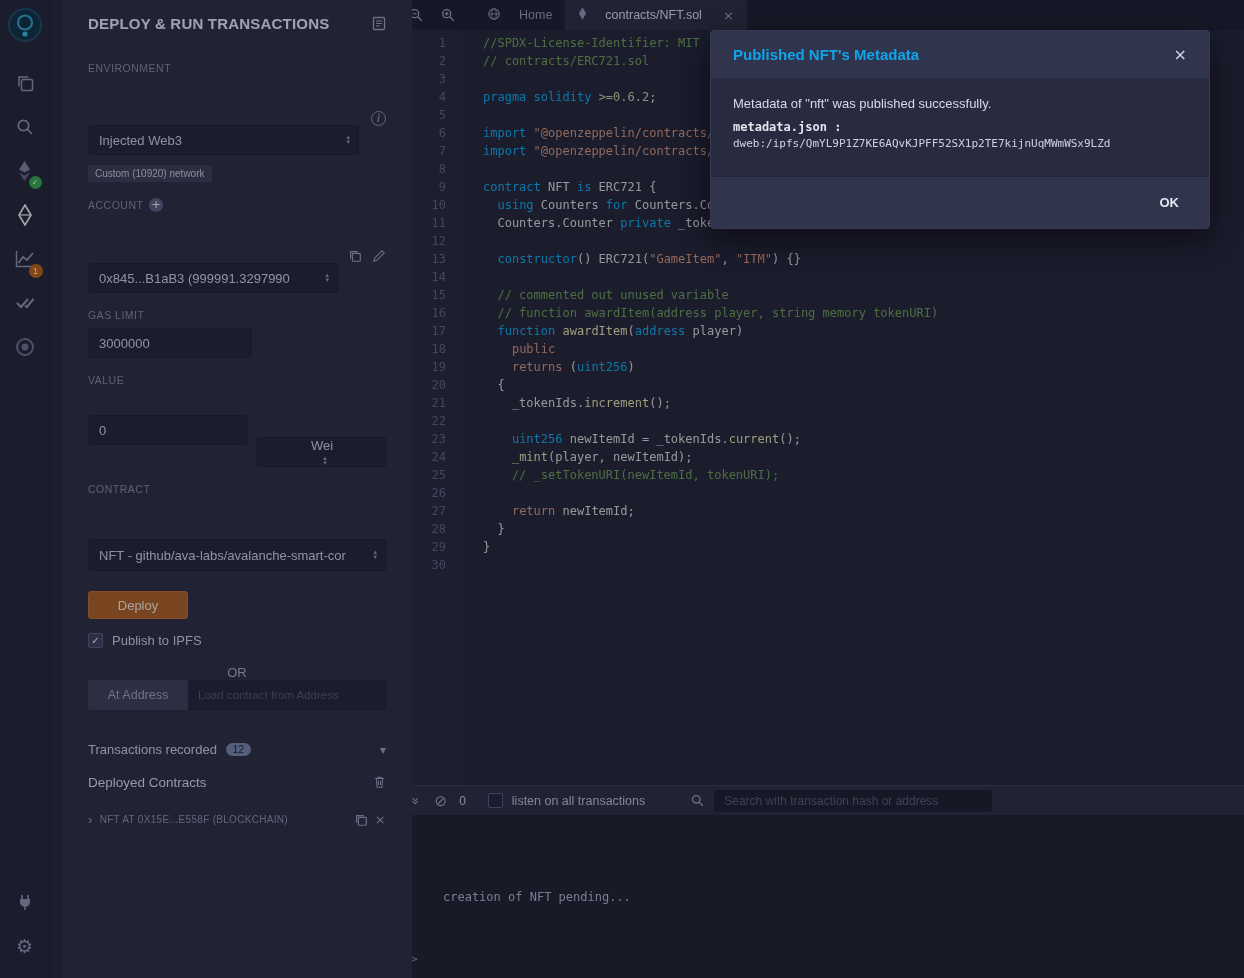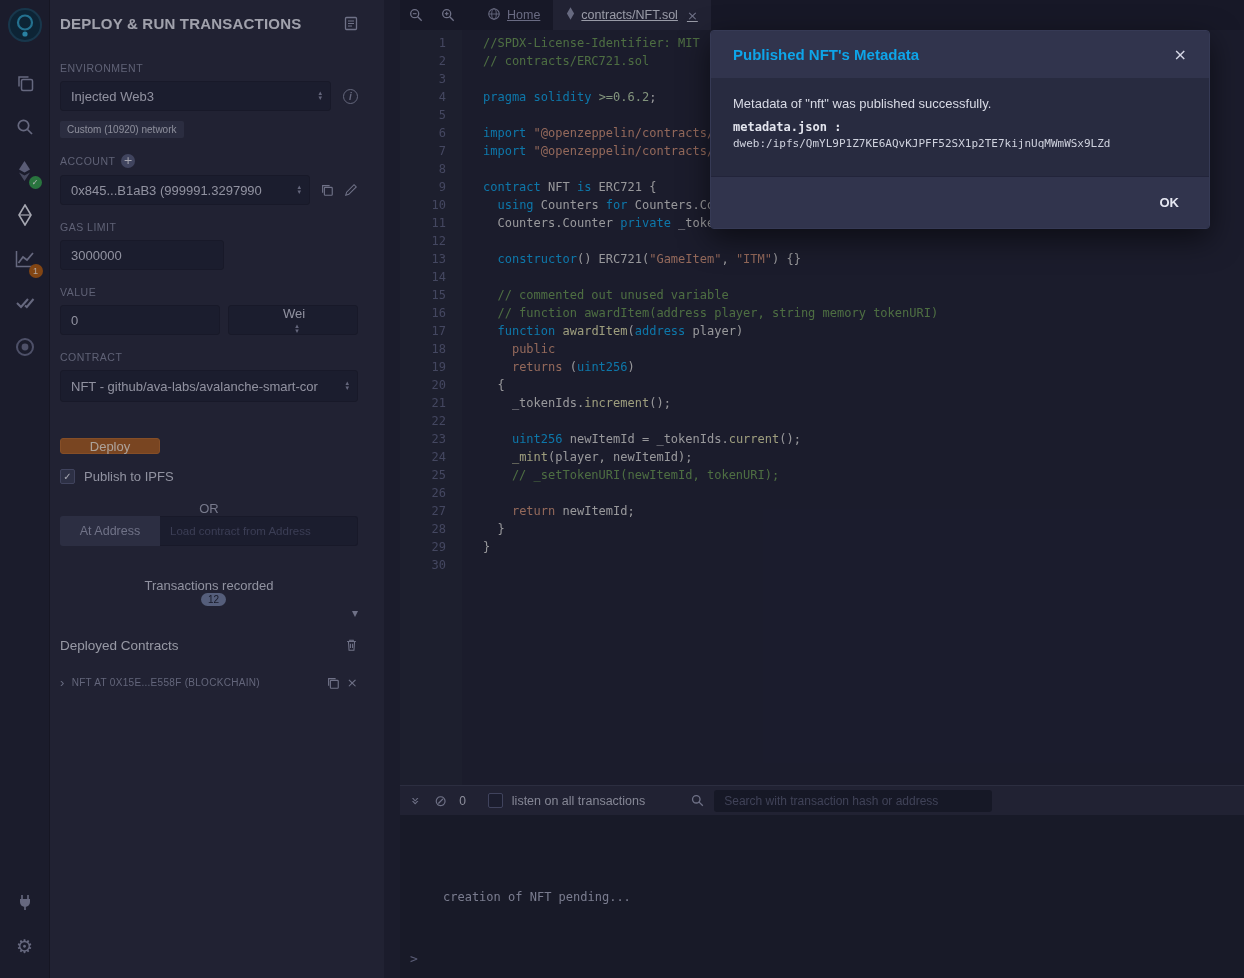--- a/index.html
+++ b/index.html
@@ -30,32 +30,32 @@
   }
   .badge-orange {
     position:absolute; right:7px; bottom:3px; width:14px; height:14px; border-radius:50%;
     background:#b55d12; color:#f7e9da; font-size:9px; display:flex; align-items:center; justify-content:center;
   }
   .ibtn-spacer { flex:1; }
   .gear-glyph { font-family:"DejaVu Sans",sans-serif; font-size:19px; color:#8d90ac; }
 
   
   .sidepanel {
-    position:absolute; left:34px; top:0; width:350px; height:100%;
+    position:absolute; left:62px; top:0; width:350px; height:100%;
     background:#2a2c3f; z-index:4;
   }
   .panel-head { height:46px; padding:0 26px; display:flex; align-items:center; justify-content:space-between; }
   .panel-title { font-size:15px; font-weight:700; color:#e0e1ec; letter-spacing:.2px; }
   .pgroup { padding:0 26px; }
   .plabel { display:flex; align-items:center; gap:6px; margin:16px 0 7px; font-size:10.5px; letter-spacing:.5px; color:#83869f; }
   .row { display:flex; align-items:center; }
   .select {
     background:#222438; border:1px solid #1d1f31; border-radius:3px; height:30px;
     display:flex; align-items:center; justify-content:space-between;
-    padding:0 8px 0 10px; font-size:13px; color:#c9cbdb; cursor:pointer; min-width:0;
+    padding:0 8px 0 10px; font-size:13px; color:#c9cbdb; cursor:pointer; min-width:0;margin-top:44px;
   }
   .select .val { white-space:nowrap; overflow:hidden; text-overflow:clip; }
   .caret { display:flex; flex-direction:column; line-height:5px; font-size:7px; color:#8a8da8; margin-left:6px; flex:none;
            font-family:"DejaVu Sans",sans-serif; }
   .tinput {
     background:#222438; border:1px solid #1d1f31; border-radius:3px; height:30px;
     color:#c9cbdb; font-size:13px; padding:0 10px; width:164px; outline:none;
   }
   .info-ico {
     width:15px; height:15px; border:1px solid #8a8da8; border-radius:50%；;
@@ -65,21 +65,21 @@
   .net-badge {
     display:inline-block; margin-top:10px; background:#393c52; color:#c3c5d4;
     font-size:10px; padding:3px 7px; border-radius:2px;
   }
   .plus-ico {
     width:14px; height:14px; border-radius:50%; background:#575c7d; color:#e8e9f2;
     font-size:11px; line-height:13px; text-align:center; cursor:pointer; font-family:"DejaVu Sans",sans-serif;
   }
   .mini-ico { margin-left:10px; cursor:pointer; flex:none; display:flex; }
   .btn-deploy {
-    margin-top:36px; width:100px; height:16px; background:#a85d26; border:1px solid #b96b2f;
+    margin-top:20px; width:100px; height:28px; background:#a85d26; border:1px solid #b96b2f;
     border-radius:3px; color:#f1e2d2; font-size:13px; cursor:pointer; font-family:inherit;
   }
   .check-row { display:flex; align-items:center; gap:9px; margin-top:14px; cursor:pointer; }
   .cb {
     width:15px; height:15px; background:#3c4059; border:1px solid #565b7c; border-radius:2px;
     display:flex; align-items:center; justify-content:center; font-size:10px; color:#e8e9f2; cursor:pointer;
     font-family:"DejaVu Sans",sans-serif;
   }
   .cb.empty { background:#222438; color:transparent; }
   .check-label { font-size:13px; color:#c9cbdb; }
@@ -87,33 +87,33 @@
   .ataddr-row { display:flex; }
   .btn-ataddr {
     width:100px; height:30px; background:#3a3d55; border:none; border-radius:3px 0 0 3px;
     color:#9b9eb8; font-size:12.5px; cursor:pointer; font-family:inherit;
   }
   .addr-input {
     flex:1; height:30px; background:#222438; border:1px solid #1d1f31; border-left:none;
     border-radius:0 3px 3px 0; padding:0 10px; font-size:11.5px; color:#c9cbdb; outline:none; min-width:0;
   }
   .addr-input::placeholder { color:#4f5370; }
-  .tx-row { display:flex; align-items:center; margin-top:32px; font-size:13px; color:#c9cbdb; cursor:pointer; padding:0 26px;flex-direction:column; }
+  .tx-row { display:flex; align-items:center; margin-top:32px; font-size:13px; color:#c9cbdb; cursor:pointer; padding:0 26px; }
   .pill { background:#7482a6; color:#1c1e30; font-size:10px; padding:1px 7px; border-radius:8px; margin-left:9px; }
   .chev-right-auto { margin-left:auto; color:#9a9db8; font-size:12px; font-family:"DejaVu Sans",sans-serif; }
   .deployed-head { display:flex; margin-top:18px; padding:0 26px; font-size:13.5px; color:#d3d5e2; }
   .deployed-item { display:flex; align-items:center; gap:7px; margin-top:22px; padding:0 26px; font-size:10px; letter-spacing:.3px; color:#898ca6; }
   .deployed-item .chv { color:#8f93ad; font-size:13px; cursor:pointer; }
   .x-ico { color:#9a9db8; font-size:13px; cursor:pointer; font-family:"DejaVu Sans",sans-serif; }
 
   
   .main { position:absolute; left:400px; top:0; width:844px; height:100%; background:#222336; }
   .tabbar { height:30px; background:#1c1d2e; display:flex; align-items:stretch; }
   .tb-ico { display:flex; align-items:center; padding:0 9px; cursor:pointer; }
-  .tab { display:flex; align-items:center; gap:6px; padding:0 13px; font-size:12.5px; color:#9193b0; cursor:pointer;text-decoration:underline; }
+  .tab { display:flex; align-items:center; gap:18px; padding:0 13px; font-size:12.5px; color:#9193b0; cursor:pointer; }
   .tab.active { background:#2a2c3f; color:#d6d8e6; }
   .tab .close { font-size:13px; color:#9a9db8; margin-left:3px; font-family:"DejaVu Sans",sans-serif; }
 
   .editor { position:absolute; top:30px; left:0; right:0; height:755px; display:flex; background:#222336; overflow:hidden; }
   .gutter { width:62px; background:#252738; padding-top:4px; flex:none; }
   .gutter .ln { height:18px; line-height:18px; text-align:right; padding-right:16px; color:#5c6080; font-size:12px;
                 font-family:"DejaVu Sans Mono", monospace; }
   .code { flex:1; padding:4px 0 0 21px; font-family:"DejaVu Sans Mono", monospace; font-size:12px; overflow:hidden; }
   .cl { height:18px; line-height:18px; white-space:pre; }
   .t-d { color:#d4d4d4; }

